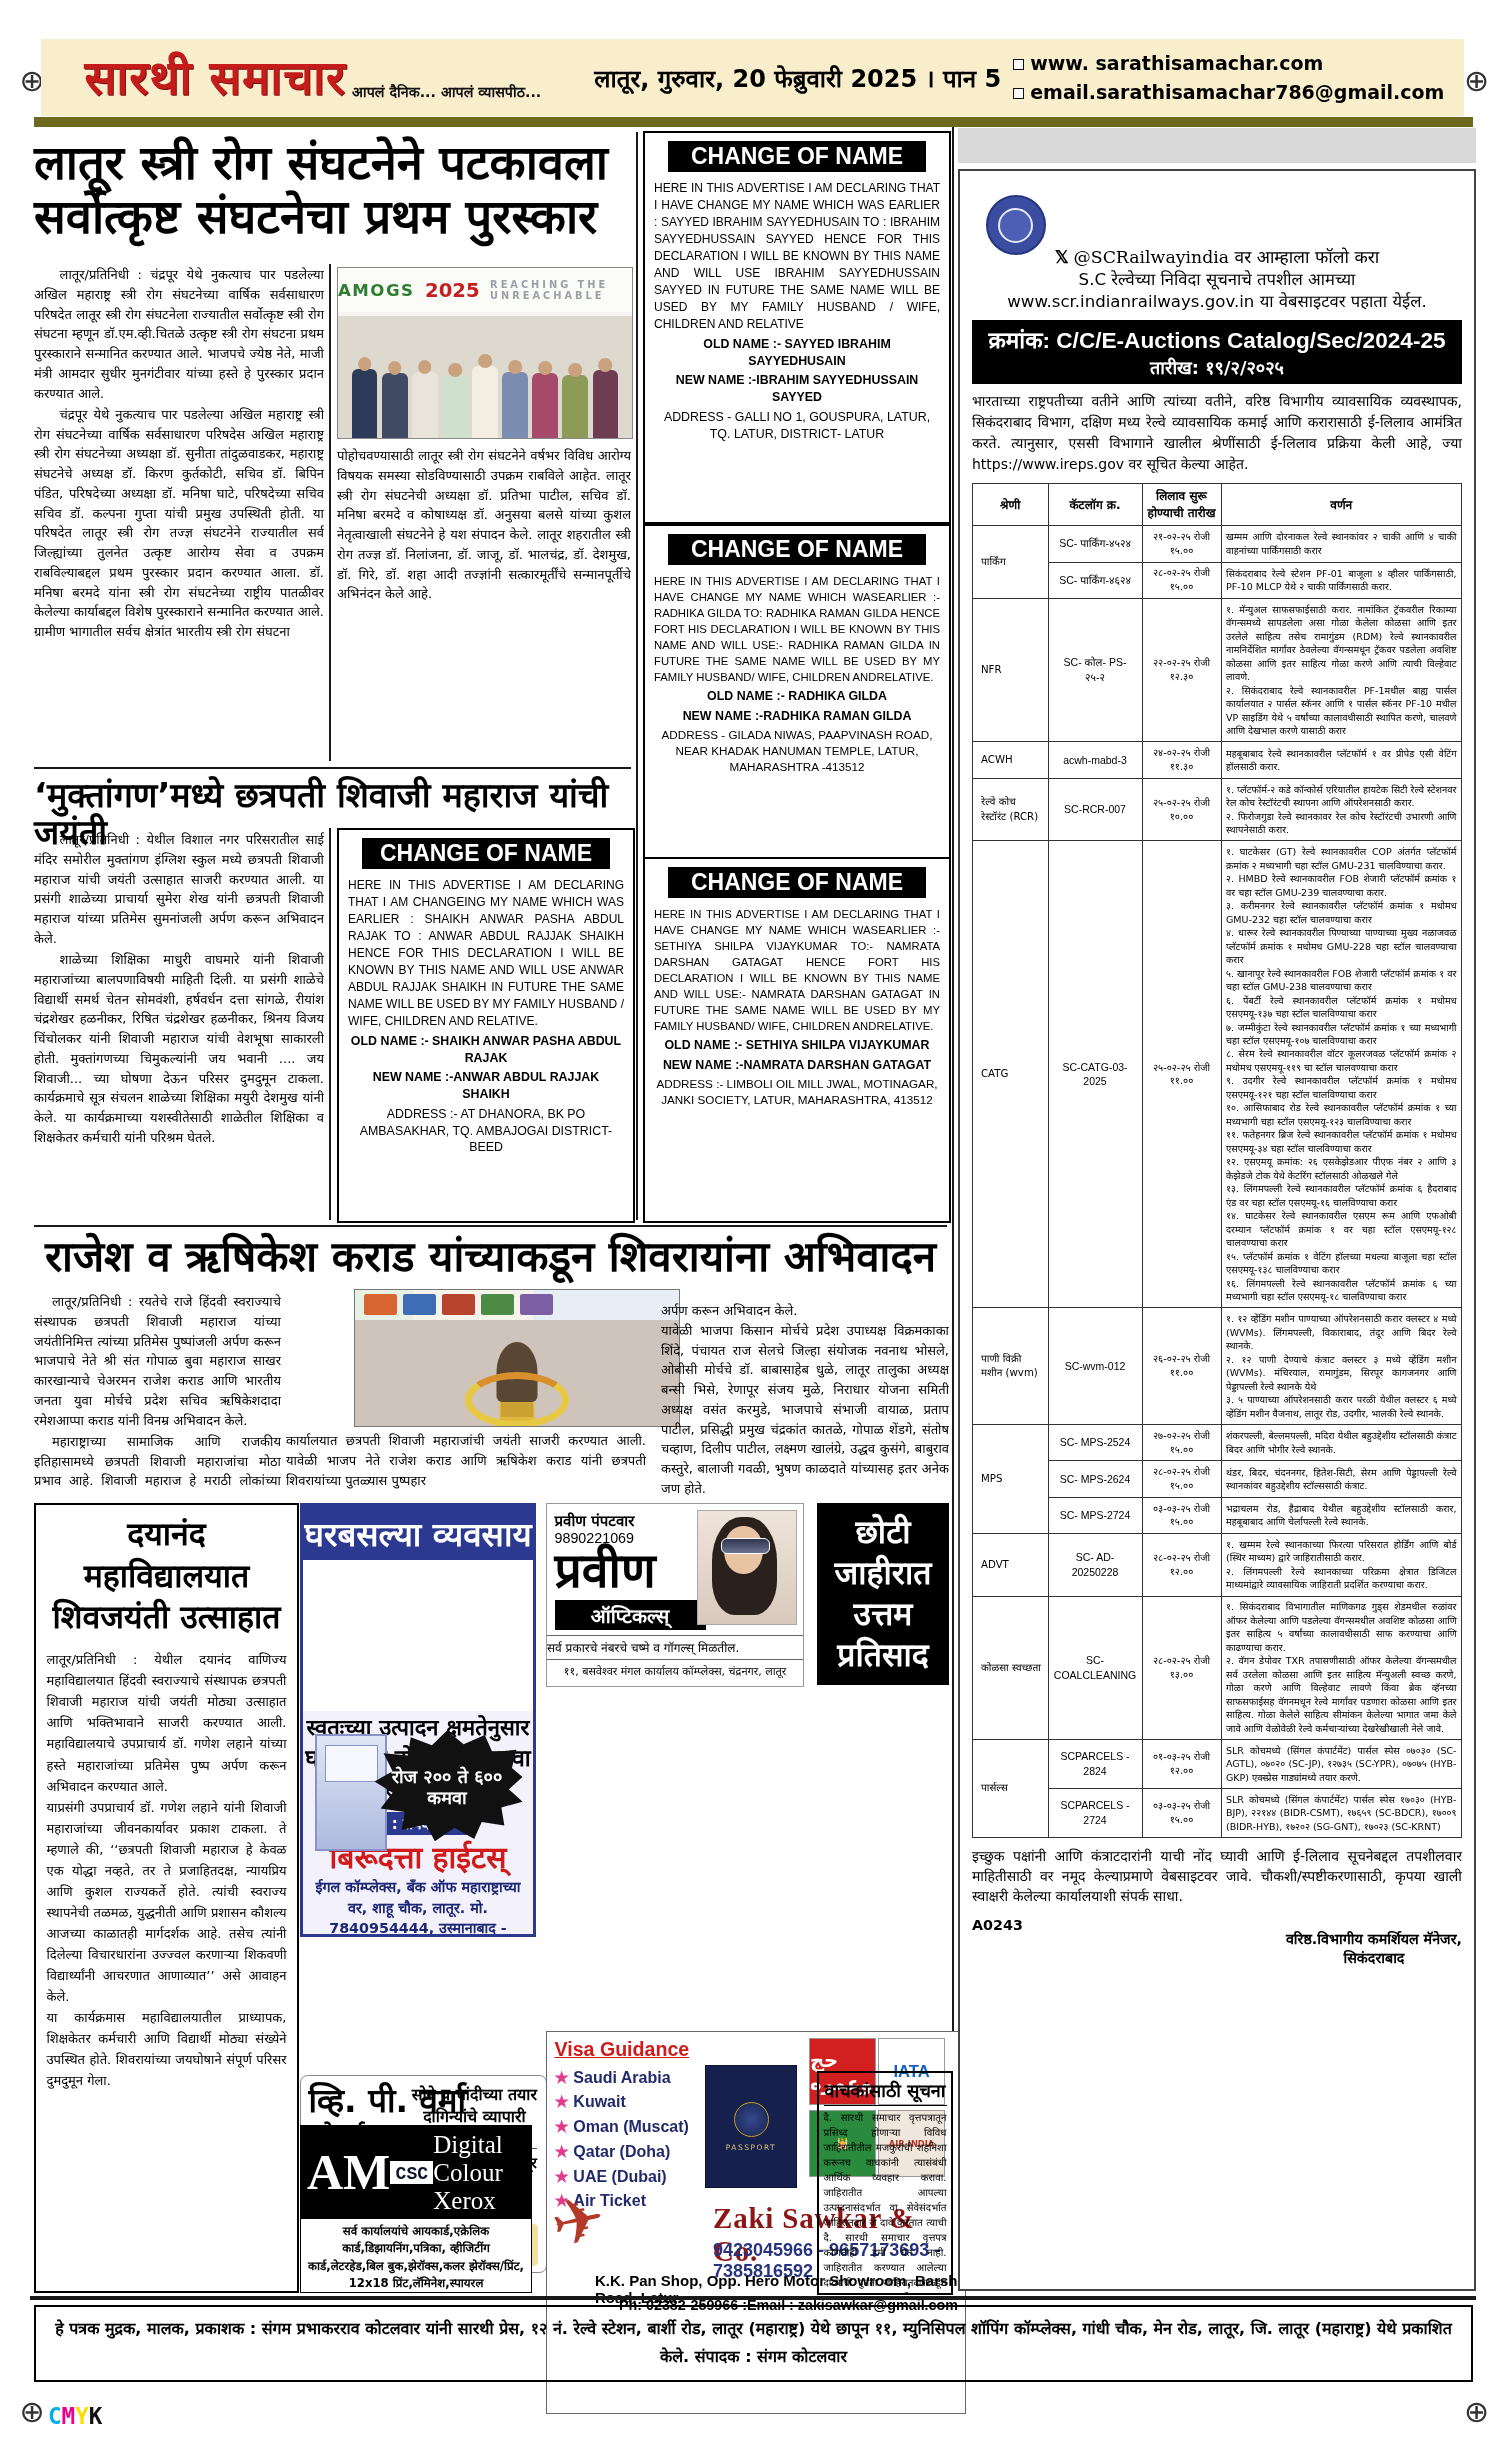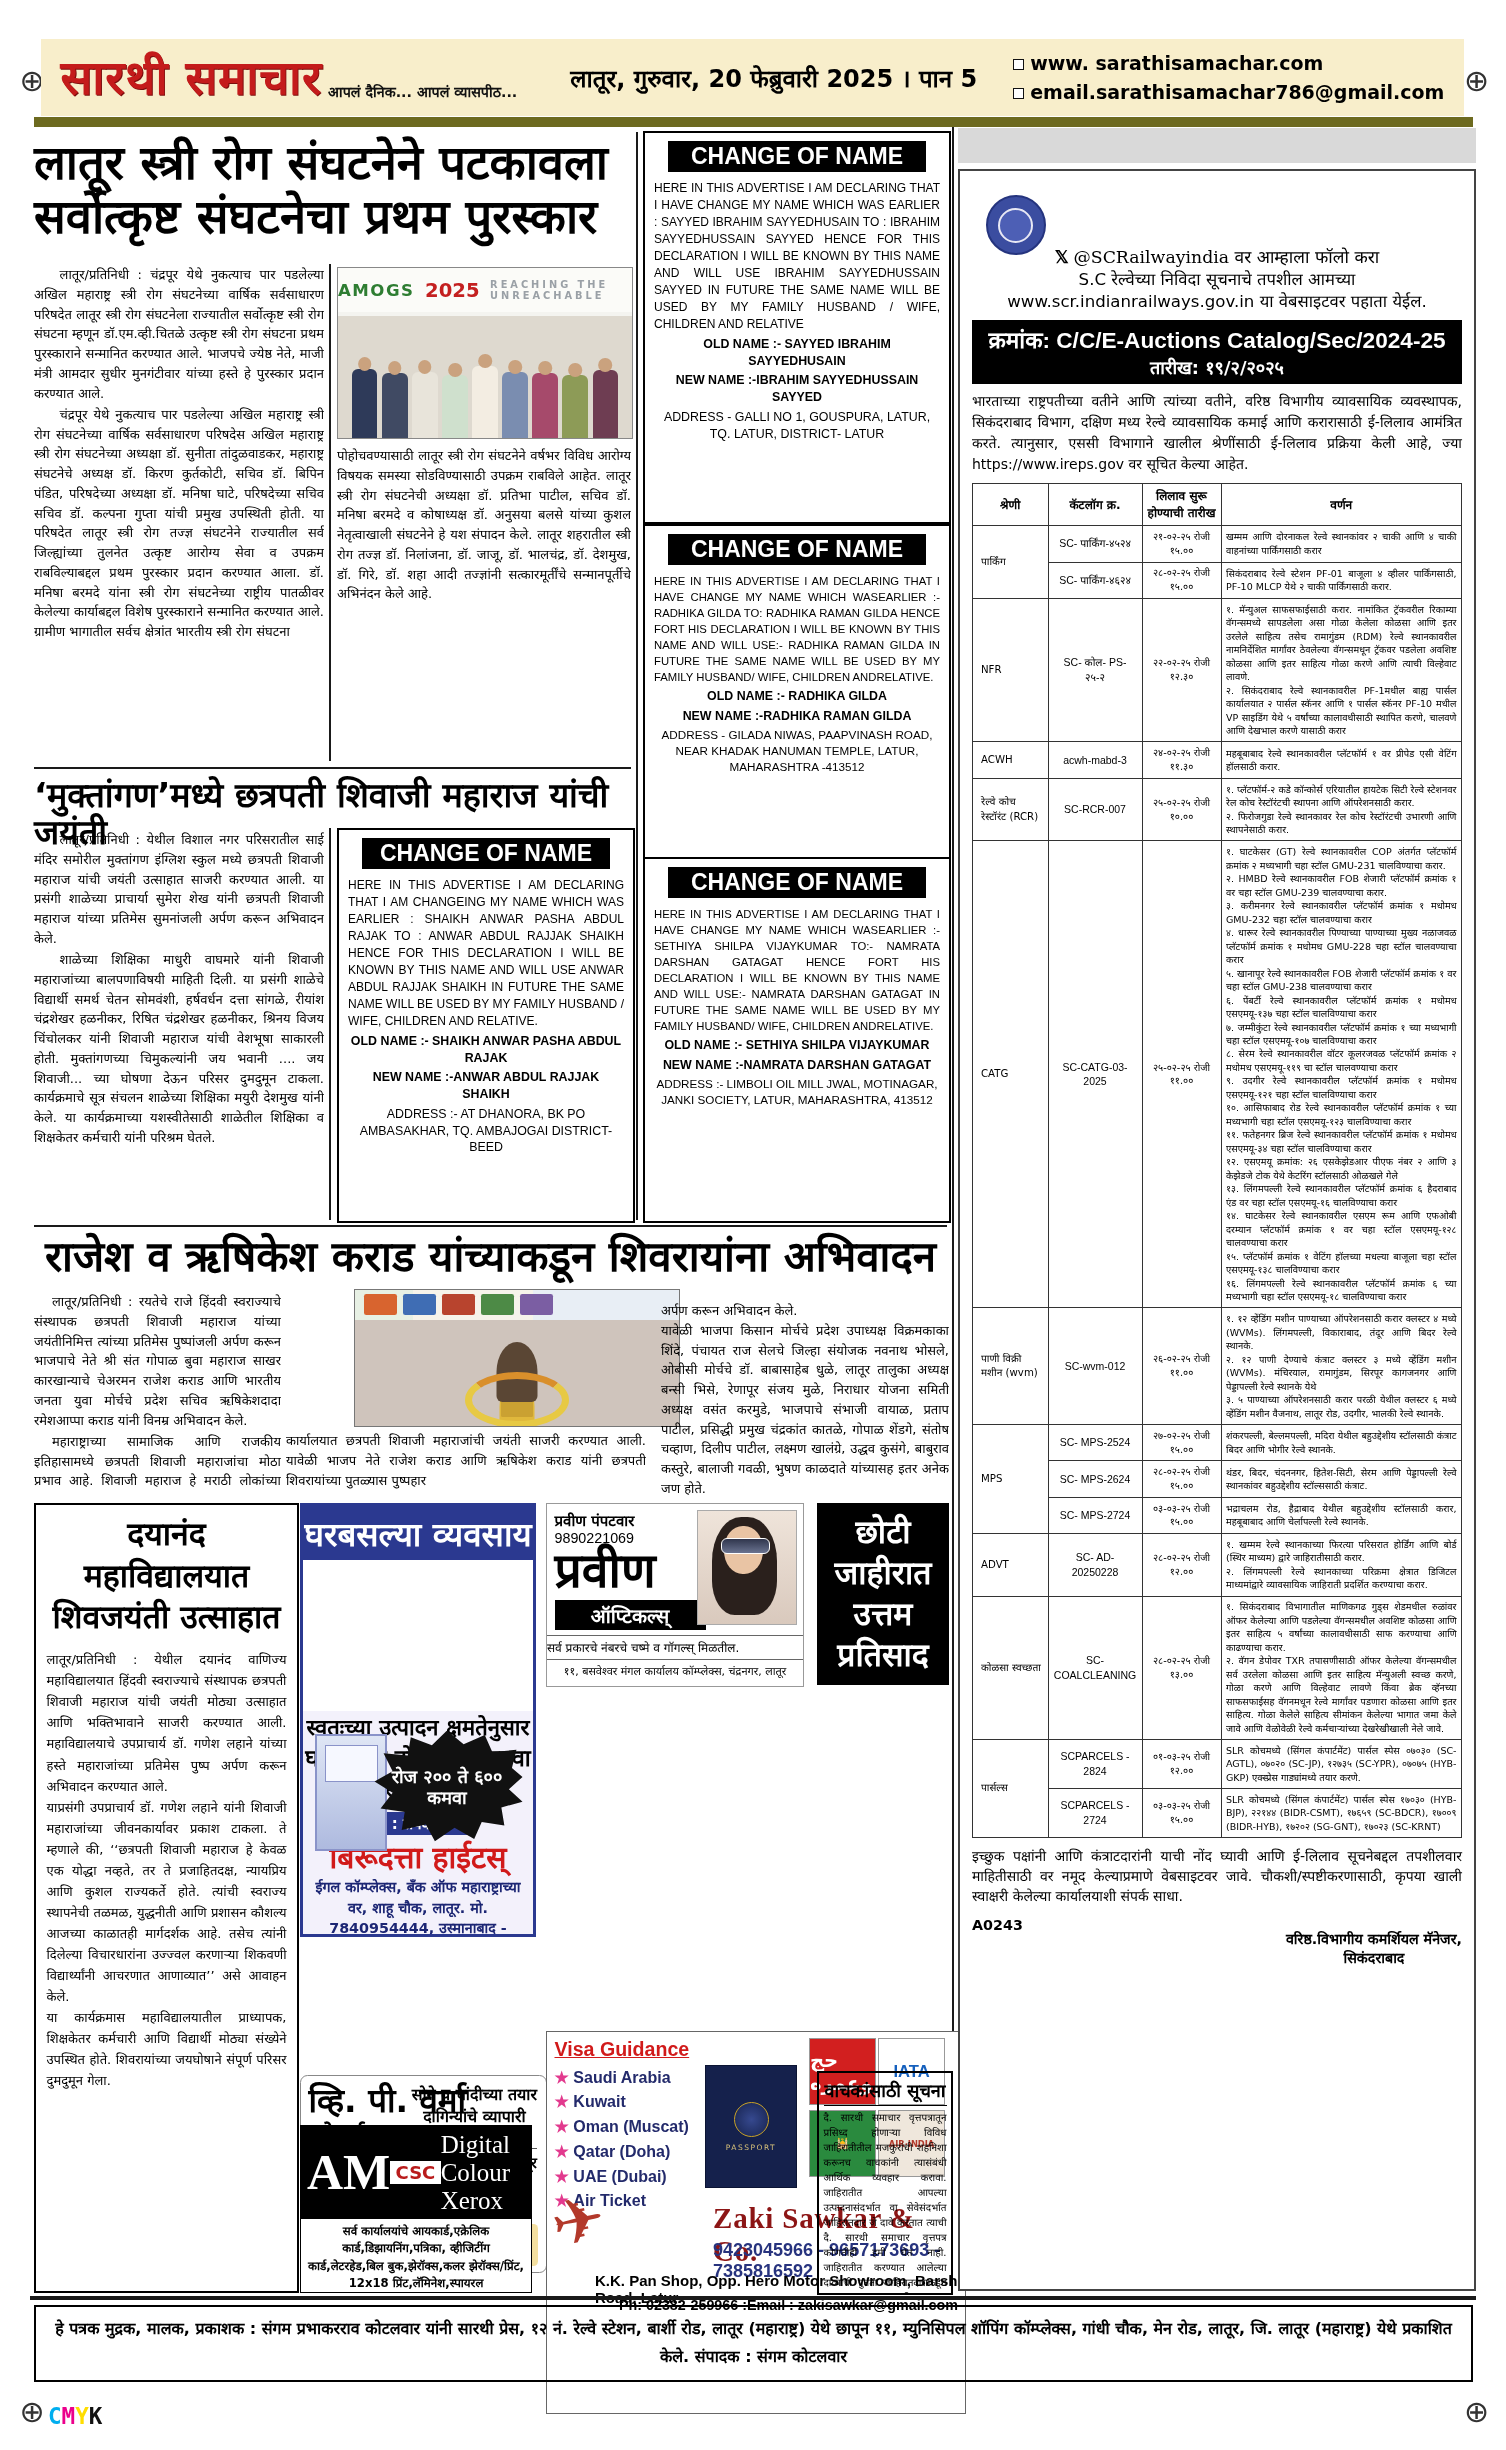--- a/index.html
+++ b/index.html
@@ -5,21 +5,21 @@
   html,body{margin:0;padding:0;background:#e8e8e8;}
   #page{position:relative;width:1506px;height:2450px;background:#fff;font-family:"DejaVu Sans",sans-serif;color:#000;overflow:hidden;margin:0 auto;}
   .abs{position:absolute;}
   .j{text-align:justify;text-justify:inter-word;}
   .pre{white-space:pre-line;margin-top:12px;}
   .c{text-align:center;}
   .vrule{position:absolute;width:1.5px;background:#1a1a1a;}
   .hrule{position:absolute;height:2.3px;background:#1a1a1a;}
   
   .mast{background:#f8eecb;display:flex;align-items:center;}
-  .mast-title{color:#c41b1b;font-weight:bold;font-size:47px;letter-spacing:0.8px;text-shadow:0.8px 0.8px 0 #7a0d0d;line-height:1;}
+  .mast-title{color:#c41b1b;font-weight:bold;font-size:47px;letter-spacing:0.8px;text-shadow:0.8px 0.8px 0 #7a0d0d;line-height:1;margin-left:24px;}
   .mast-tag{font-size:14.3px;font-weight:bold;color:#111;margin-left:6px;}
   .mast-date{font-size:24px;font-weight:bold;}
   .mast-right{font-size:19px;font-weight:bold;line-height:1.5;}
   .sqicon{display:inline-block;width:9px;height:9px;border:1.5px solid #111;margin-right:6px;vertical-align:middle;background:#fff;}
   .oliveband{background:#6d6a1f;}
   .regmark{font-size:30px;color:#333;line-height:1;}
   .cmyk span{font-size:22.6px;font-weight:bold;font-family:"DejaVu Sans Mono",monospace;}
   
   .head1{font-size:47px;line-height:1.14;font-weight:800;letter-spacing:0px;}
   .head2{font-size:34px;line-height:1.1;font-weight:800;}
@@ -117,21 +117,21 @@
   .varma-sub{font-size:22.6px;font-weight:800;}
   .varma-r{position:absolute;right:9px;top:7.5px;text-align:center;font-size:16px;font-weight:bold;line-height:1.4;}
   .varma-addr{position:absolute;right:9px;top:72px;font-size:15px;font-weight:bold;border-top:1.5px solid #555;padding-top:3px;}
   .varma-ph{position:absolute;right:15px;top:105px;font-size:16px;font-weight:bold;font-family:"Liberation Sans",sans-serif;text-align:right;line-height:1.4;}
   .gold{position:absolute;left:10.5px;bottom:6px;height:42px;width:226px;background:linear-gradient(90deg,#f7e6b0 0 30%,#fdf6df 30% 60%,#f3dfa0 60% 100%);border-radius:4.5px;overflow:hidden;}
   .gold i{position:absolute;border:4.5px solid #d4a017;border-radius:50%;width:25.6px;height:25.6px;top:6px;}
   .am{background:#000;color:#fff;}
   .am-top{display:flex;align-items:center;padding:4.5px 6px;}
   .am-big{font-size:50px;font-weight:bold;font-family:"Liberation Serif",serif;line-height:.9;}
   .csc{background:#fff;padding:0.8px 5.3px;font-weight:800;font-size:18px;}
-  .csc b{color:#b91c1c;}
+  .csc b{color:#0f172a;font-family:Liberation Mono, monospace;}
   .am-title{font-size:25px;font-family:"Liberation Serif",serif;}
   .am-mid{background:#fff;color:#000;font-size:11.7px;font-weight:bold;text-align:center;line-height:1.5;padding:3.8px 4.5px;}
   .dayanand{border:2.3px solid #000;padding:9px 10.5px;}
   .day-title{font-size:32px;font-weight:800;text-align:center;line-height:1.3;}
   .day-body{font-size:13px;line-height:1.62;text-align:justify;margin-top:10.5px;}
   .footerbox{border:2.3px solid #000;font-size:16px;font-weight:bold;text-align:center;line-height:1.8;padding:7.5px 15px;}
 </style>
 </head>
 <body>
 

